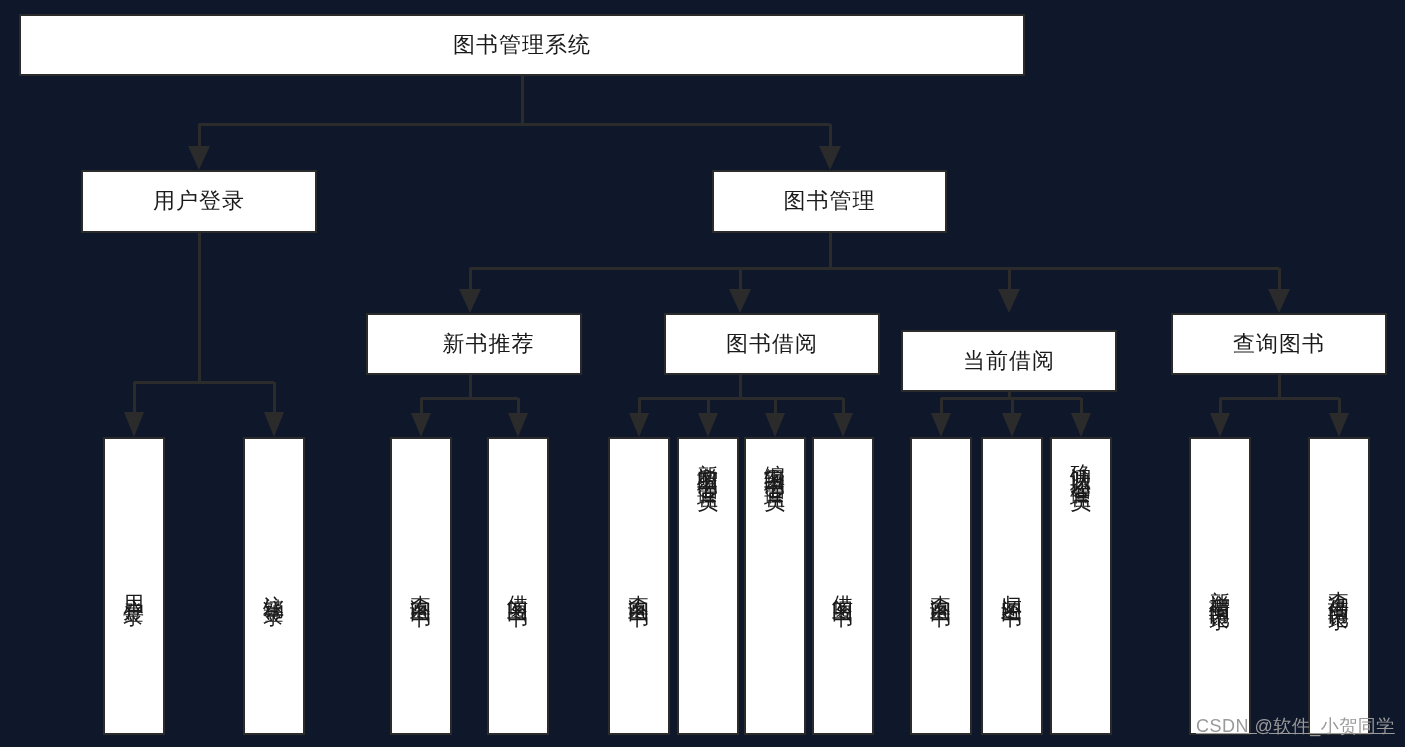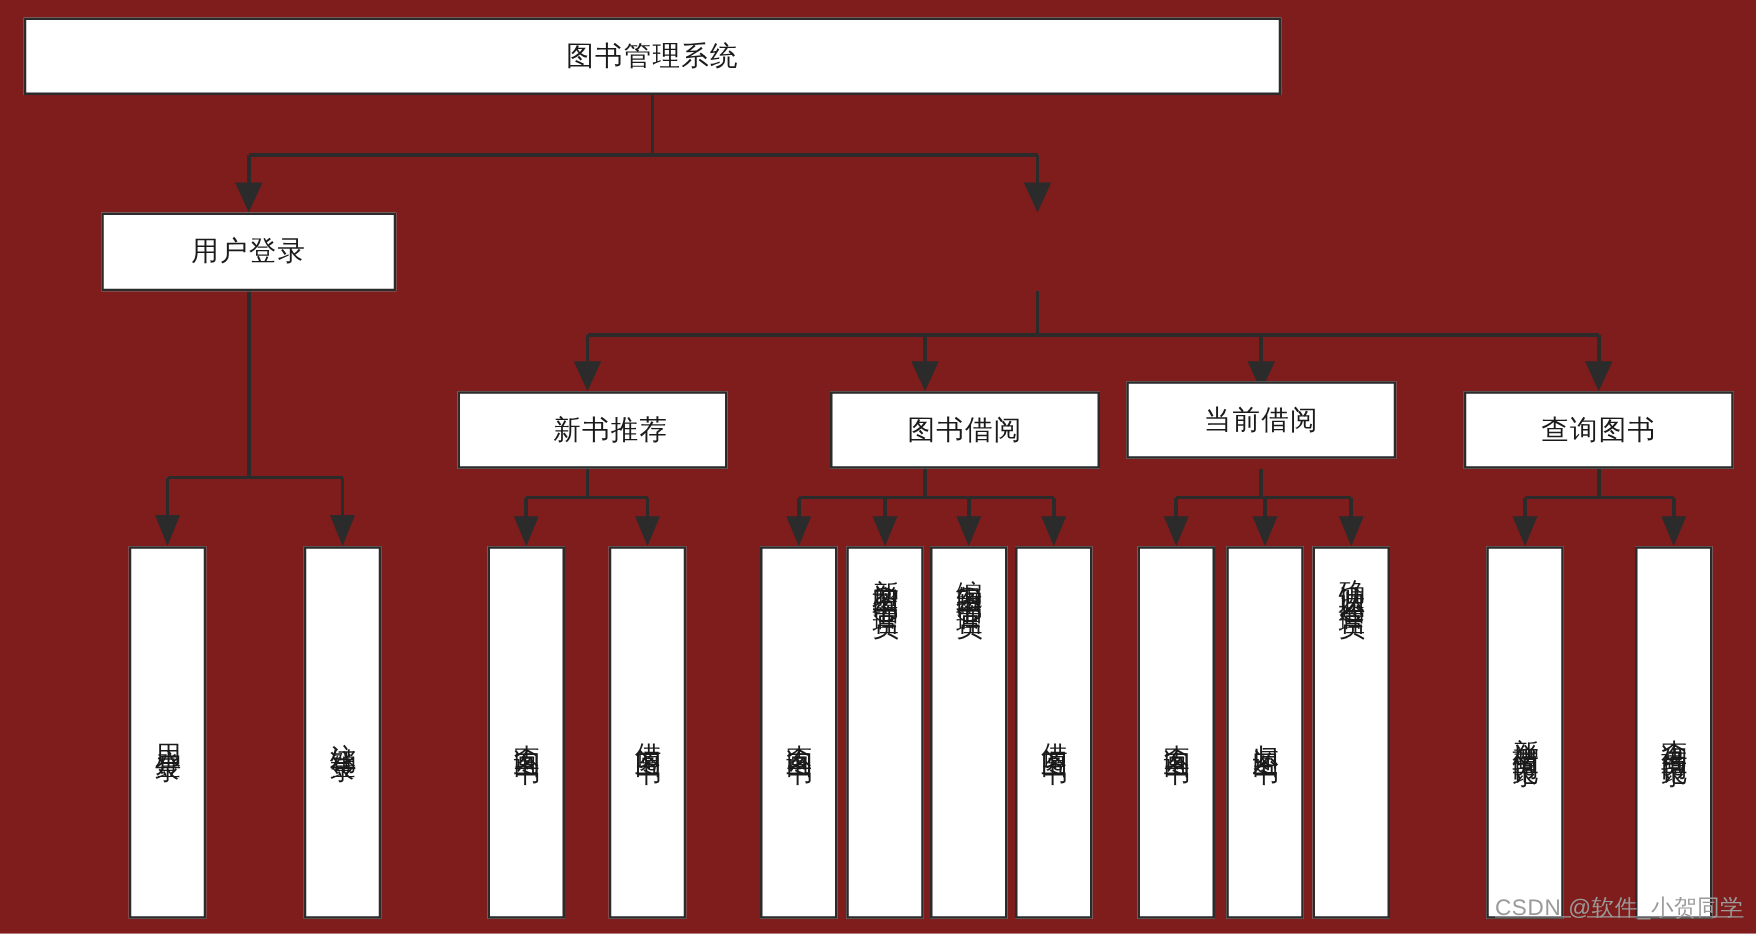--- a/index.html
+++ b/index.html
@@ -7,21 +7,21 @@
     padding: 0;
     background: #ffffff;
   }
   body {
     font-family: "Liberation Sans", "DejaVu Sans", sans-serif;
   }
   #canvas {
     position: relative;
     width: 1405px;
     height: 747px;
-    background: #7f1d1d;
+    background: #0f172a;
     overflow: hidden;
   }
   svg.edges {
     position: absolute;
     top: 0;
     left: 0;
     width: 1405px;
     height: 747px;
     pointer-events: none;
   }
@@ -147,30 +147,33 @@
   </svg>
 
   <div class="node node-h" style="left:19px; top:14px; width:1006px; height:62px;">
     <span>图书管理系统</span>
   </div>
 
   <div class="node node-h" style="left:81px; top:170px; width:236px; height:63px;">
     <span>用户登录</span>
   </div>
 
+  <div class="node node-h" style="left:712px; top:170px; width:235px; height:63px;">
+    <span>图书管理</span>
+  </div>
 
   <div class="node node-h" style="left:366px; top:313px; width:216px; height:62px;padding-left:29px;">
     <span>新书推荐</span>
   </div>
 
   <div class="node node-h" style="left:632px; top:313px; width:216px; height:62px;margin-left:32px;">
     <span>图书借阅</span>
   </div>
 
-  <div class="node node-h" style="left:901px; top:305px; width:216px; height:62px;">
+  <div class="node node-h" style="left:901px; top:330px; width:216px; height:62px;">
     <span>当前借阅</span>
   </div>
 
   <div class="node node-h" style="left:1171px; top:313px; width:216px; height:62px;">
     <span>查询图书</span>
   </div>
 
   <div class="node node-v" style="left:103px; top:437px; width:62px; height:298px;">
     <span class="vtext">用户登录</span>
   </div>

